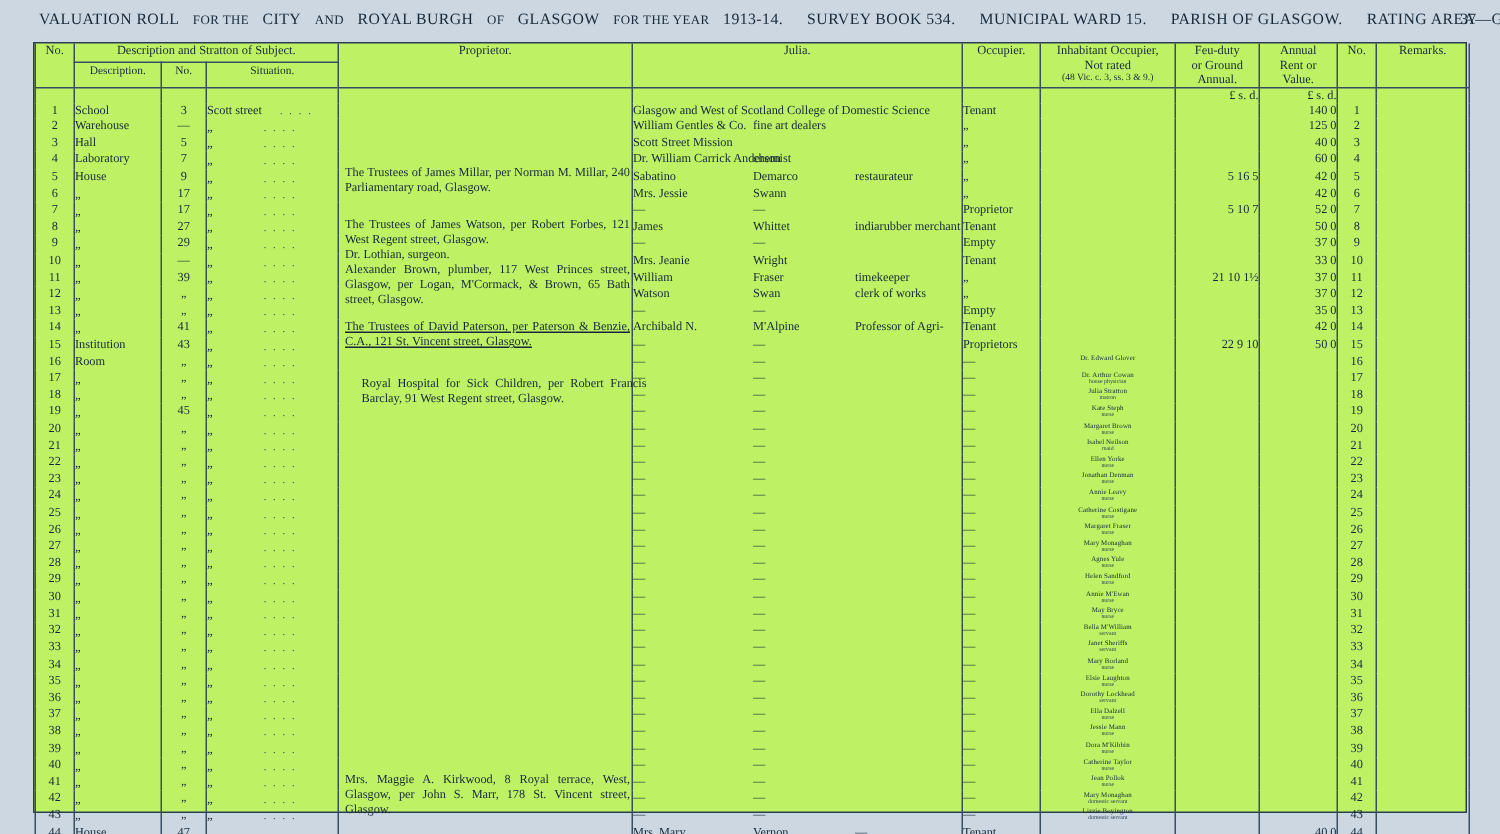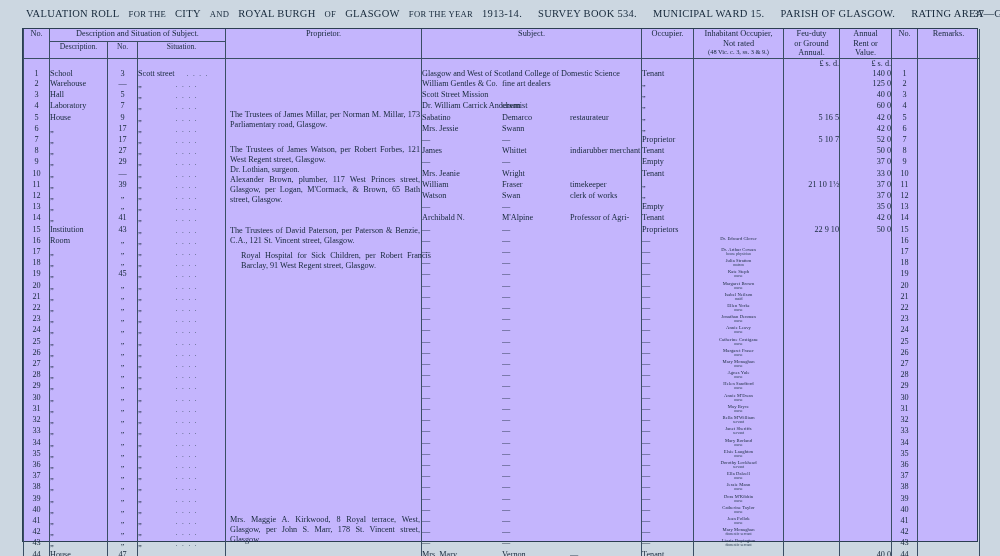--- a/index.html
+++ b/index.html
@@ -24,21 +24,21 @@
     color:#16283a;
   }
   .masthead .sc{font-size:8.6px;}
   .masthead .gap{display:inline-block;width:16px;}
   .masthead .gap-s{display:inline-block;width:9px;}
   .pageno{position:absolute;top:8px;right:16px;font-size:10.5px;}
   
   .tblwrap{
     position:absolute;left:22px;top:28px;width:956px;height:514px;
     border:1.4px solid #2b3e52;
-    background:#c4b5fd;
+    background:#bef264;
     box-sizing:border-box;
   }
   table.roll{
     border-collapse:collapse;
     width:100%;height:100%;
     table-layout:fixed;
     font-size:7.6px;
   }
   table.roll th, table.roll td{
     border-left:1px solid #3a4e63;
@@ -97,23 +97,23 @@
         <col style="width:52px">
         <col style="width:90px">
         <col style="width:56px">
         <col style="width:52px">
         <col style="width:26px">
         <col style="width:62px">
       </colgroup>
       <thead>
         <tr>
           <th rowspan="2">No.</th>
-          <th colspan="3">Description and Situation of Subject.</th>
+          <th colspan="3">Description and Stratton of Subject.</th>
           <th rowspan="2">Proprietor.</th>
-          <th rowspan="2">Subject.</th>
+          <th rowspan="2">Julia.</th>
           <th rowspan="2">Occupier.</th>
           <th rowspan="2">
             <div>Inhabitant Occupier,</div>
             <div>Not rated</div>
             <div class="hdrline">(48 Vic. c. 3, ss. 3 &amp; 9.)</div>
           </th>
           <th rowspan="2">
             <div>Feu-duty</div>
             <div>or Ground</div>
             <div>Annual.</div>
@@ -843,22 +843,22 @@
             <td class="c">&nbsp;</td>
             <td class="r"></td>
             <td class="r">40  0</td>
             <td class="c">44</td>
             <td class="l">&nbsp;</td>
           </tr>
         </tbody>
     </table>
 
     <div id="prop-overlays">
-        <div class="ovl just" style="left: 207px; top: 81px; width: 190px;">The Trustees of James Millar, per Norman M. Millar, 173 Parliamentary road, Glasgow.</div>
+        <div class="ovl just" style="left: 207px; top: 81px; width: 190px;">The Trustees of James Millar, per Norman M. Millar, 240 Parliamentary road, Glasgow.</div>
         <div class="ovl just" style="left: 207px; top: 116px; width: 190px;">The Trustees of James Watson, per Robert Forbes, 121 West Regent street, Glasgow.</div>
         <div class="ovl just" style="left: 207px; top: 136px; width: 190px;">Dr. Lothian, surgeon.</div>
         <div class="ovl just" style="left: 207px; top: 146px; width: 190px;">Alexander Brown, plumber, 117 West Princes street, Glasgow, per Logan, M'Cormack, &amp; Brown, 65 Bath street, Glasgow.</div>
-        <div class="ovl just" style="left: 207px; top: 197px; width: 190px;">The Trustees of David Paterson, per Paterson &amp; Benzie, C.A., 121 St. Vincent street, Glasgow.</div>
+        <div class="ovl just" style="left: 207px; top: 184px; width: 190px; text-decoration: underline;">The Trustees of David Paterson, per Paterson &amp; Benzie, C.A., 121 St. Vincent street, Glasgow.</div>
         <div class="ovl just" style="left: 218px; top: 222px; width: 190px;">Royal Hospital for Sick Children, per Robert Francis Barclay, 91 West Regent street, Glasgow.</div>
         <div class="ovl just" style="left: 207px; top: 486px; width: 190px;">Mrs. Maggie A. Kirkwood, 8 Royal terrace, West, Glasgow, per John S. Marr, 178 St. Vincent street, Glasgow.</div>
       </div>
   </div>
 </div>
 
 </body></html>

